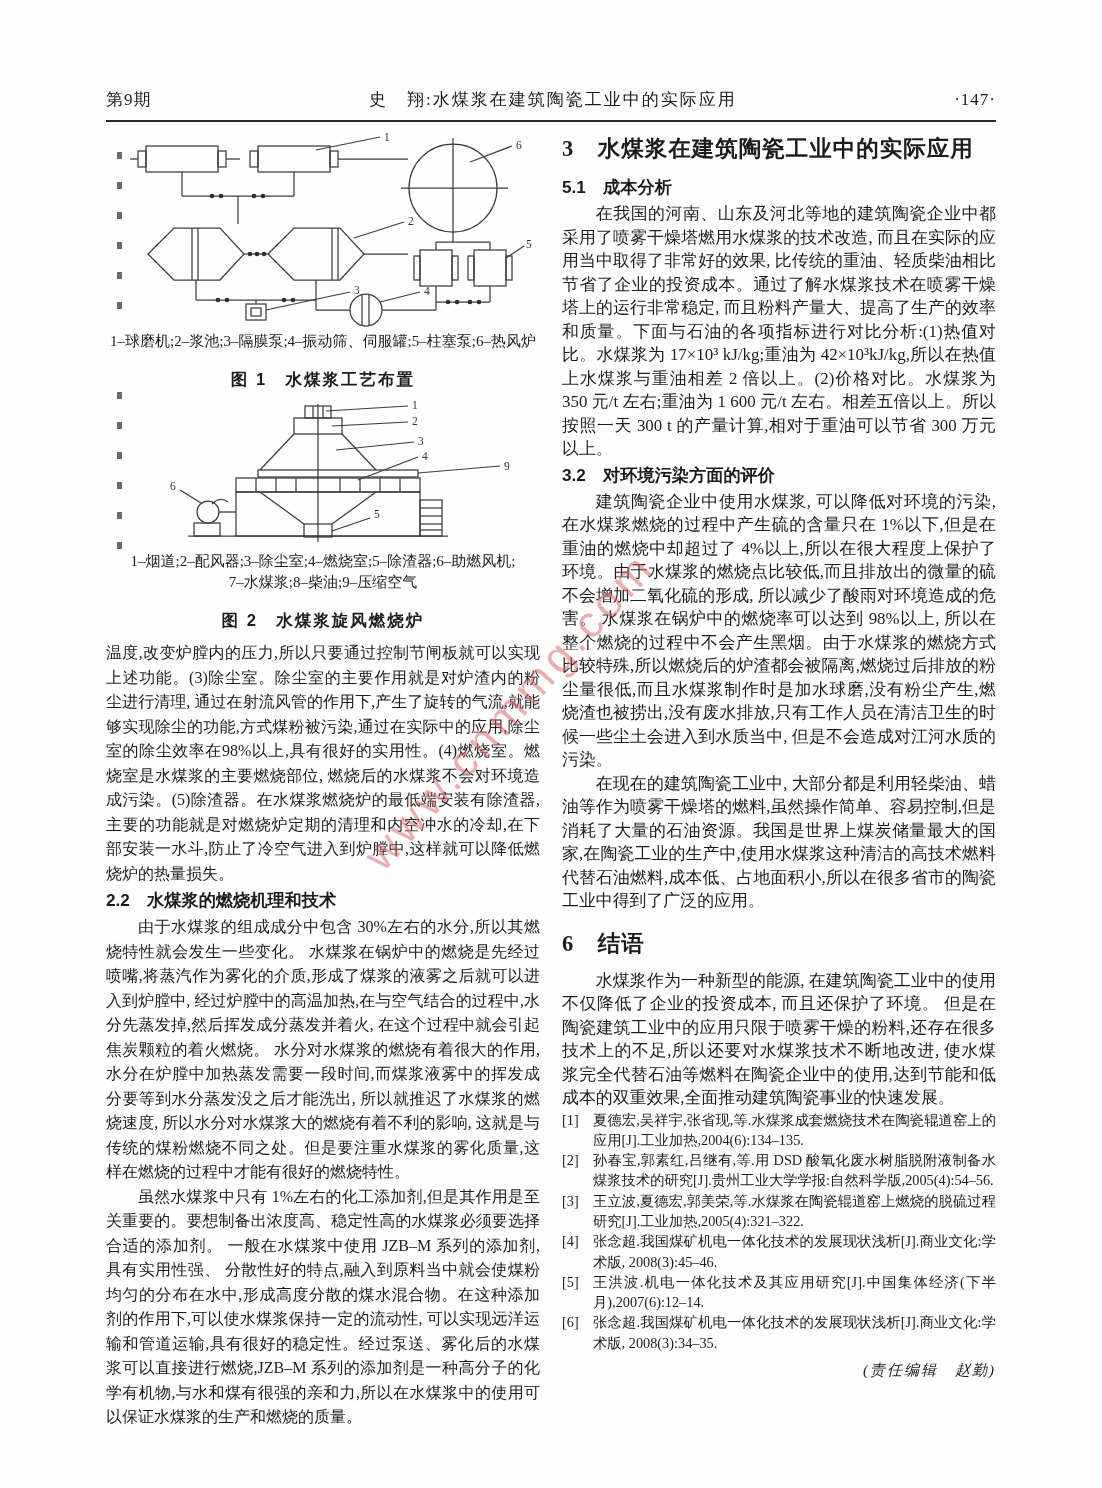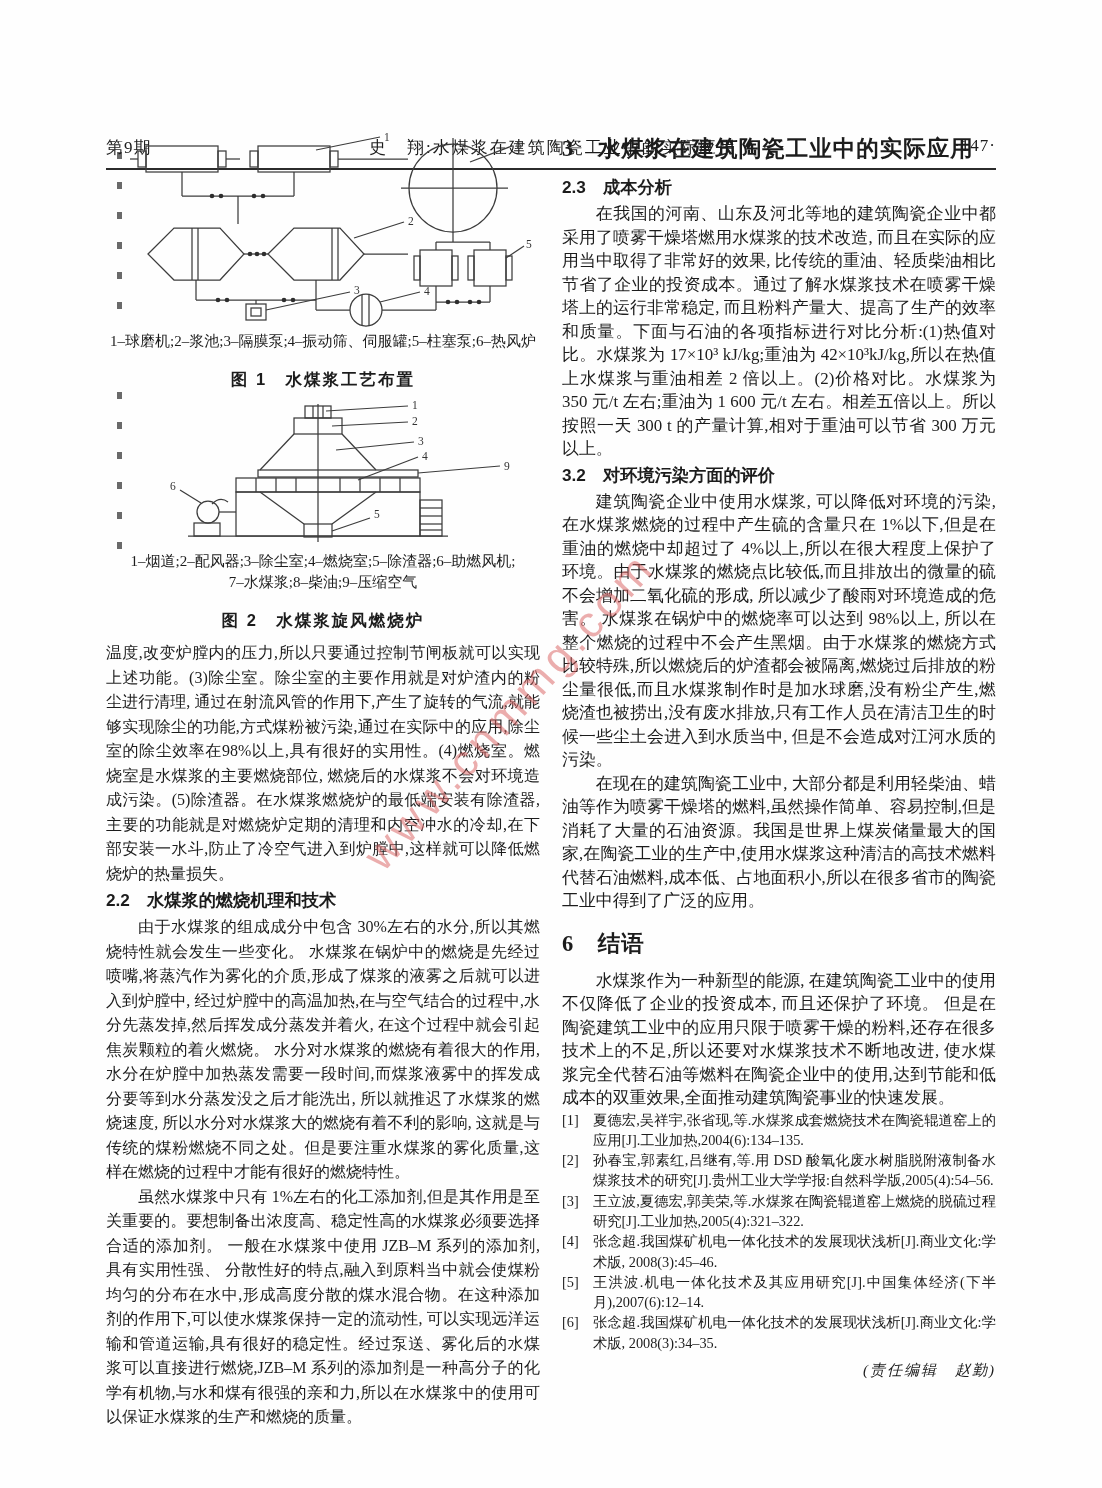--- a/index.html
+++ b/index.html
@@ -8,23 +8,23 @@
     width:1102px;height:1488px;
     margin:0 auto;
     background:#fefefe;
     overflow:hidden;
     font-family:"Liberation Serif","DejaVu Serif",serif;
     color:#1c1c1c;
   }
   
   .hdr{
     position:absolute;top:88px;left:106px;width:890px;
-    display:flex;justify-content:space-between;align-items:flex-start;
+    display:flex;justify-content:space-between;align-items:center;
     font-size:17px;letter-spacing:1px;
-    padding-bottom:9px;border-bottom:2.5px solid #2b2b2b;margin-top:48px;
+    padding-bottom:9px;border-bottom:2.5px solid #2b2b2b;
   }
   .hdr .mid{letter-spacing:2px;}
   
   .cols{
     position:absolute;top:132px;left:106px;width:890px;
     display:flex;column-gap:22px;
   }
   .col{width:434px;}
   
   .figure{text-align:center;margin-bottom:6px;}
@@ -255,21 +255,21 @@
       </div>
 
       <p class="p">温度,改变炉膛内的压力,所以只要通过控制节闸板就可以实现上述功能。(3)除尘室。除尘室的主要作用就是对炉渣内的粉尘进行清理, 通过在射流风管的作用下,产生了旋转的气流,就能够实现除尘的功能,方式煤粉被污染,通过在实际中的应用,除尘室的除尘效率在98%以上,具有很好的实用性。(4)燃烧室。燃烧室是水煤浆的主要燃烧部位, 燃烧后的水煤浆不会对环境造成污染。(5)除渣器。在水煤浆燃烧炉的最低端安装有除渣器, 主要的功能就是对燃烧炉定期的清理和内空冲水的冷却,在下部安装一水斗,防止了冷空气进入到炉膛中,这样就可以降低燃烧炉的热量损失。</p>
       <div class="h-sub">2.2　水煤浆的燃烧机理和技术</div>
       <p class="p indent">由于水煤浆的组成成分中包含 30%左右的水分,所以其燃烧特性就会发生一些变化。 水煤浆在锅炉中的燃烧是先经过喷嘴,将蒸汽作为雾化的介质,形成了煤浆的液雾之后就可以进入到炉膛中, 经过炉膛中的高温加热,在与空气结合的过程中,水分先蒸发掉,然后挥发成分蒸发并着火, 在这个过程中就会引起焦炭颗粒的着火燃烧。 水分对水煤浆的燃烧有着很大的作用,水分在炉膛中加热蒸发需要一段时间,而煤浆液雾中的挥发成分要等到水分蒸发没之后才能洗出, 所以就推迟了水煤浆的燃烧速度, 所以水分对水煤浆大的燃烧有着不利的影响, 这就是与传统的煤粉燃烧不同之处。但是要注重水煤浆的雾化质量,这样在燃烧的过程中才能有很好的燃烧特性。</p>
       <p class="p indent">虽然水煤浆中只有 1%左右的化工添加剂,但是其作用是至关重要的。要想制备出浓度高、稳定性高的水煤浆必须要选择合适的添加剂。 一般在水煤浆中使用 JZB–M 系列的添加剂, 具有实用性强、 分散性好的特点,融入到原料当中就会使煤粉均匀的分布在水中,形成高度分散的煤水混合物。在这种添加剂的作用下,可以使水煤浆保持一定的流动性, 可以实现远洋运输和管道运输,具有很好的稳定性。经过泵送、雾化后的水煤浆可以直接进行燃烧,JZB–M 系列的添加剂是一种高分子的化学有机物,与水和煤有很强的亲和力,所以在水煤浆中的使用可以保证水煤浆的生产和燃烧的质量。</p>
     </div>
 
     <div class="col rcol">
       <div class="h-big">3　水煤浆在建筑陶瓷工业中的实际应用</div>
-      <div class="h-sub">2.3　成本分析</div>
+      <div class="h-sub">5.1　成本分析</div>
       <p class="p indent">在我国的河南、山东及河北等地的建筑陶瓷企业中都采用了喷雾干燥塔燃用水煤浆的技术改造, 而且在实际的应用当中取得了非常好的效果, 比传统的重油、轻质柴油相比节省了企业的投资成本。通过了解水煤浆技术在喷雾干燥塔上的运行非常稳定, 而且粉料产量大、提高了生产的效率和质量。下面与石油的各项指标进行对比分析:(1)热值对比。水煤浆为 17×10³ kJ/kg;重油为 42×10³kJ/kg,所以在热值上水煤浆与重油相差 2 倍以上。(2)价格对比。水煤浆为 350 元/t 左右;重油为 1 600 元/t 左右。相差五倍以上。所以按照一天 300 t 的产量计算,相对于重油可以节省 300 万元以上。</p>
       <div class="h-sub">3.2　对环境污染方面的评价</div>
       <p class="p indent">建筑陶瓷企业中使用水煤浆, 可以降低对环境的污染,在水煤浆燃烧的过程中产生硫的含量只在 1%以下,但是在重油的燃烧中却超过了 4%以上,所以在很大程度上保护了环境。由于水煤浆的燃烧点比较低,而且排放出的微量的硫不会增加二氧化硫的形成, 所以减少了酸雨对环境造成的危害。 水煤浆在锅炉中的燃烧率可以达到 98%以上, 所以在整个燃烧的过程中不会产生黑烟。由于水煤浆的燃烧方式比较特殊,所以燃烧后的炉渣都会被隔离,燃烧过后排放的粉尘量很低,而且水煤浆制作时是加水球磨,没有粉尘产生,燃烧渣也被捞出,没有废水排放,只有工作人员在清洁卫生的时候一些尘土会进入到水质当中, 但是不会造成对江河水质的污染。</p>
       <p class="p indent">在现在的建筑陶瓷工业中, 大部分都是利用轻柴油、蜡油等作为喷雾干燥塔的燃料,虽然操作简单、容易控制,但是消耗了大量的石油资源。我国是世界上煤炭储量最大的国家,在陶瓷工业的生产中,使用水煤浆这种清洁的高技术燃料代替石油燃料,成本低、占地面积小,所以在很多省市的陶瓷工业中得到了广泛的应用。</p>
       <div class="h-big second">6　结语</div>
       <p class="p indent">水煤浆作为一种新型的能源, 在建筑陶瓷工业中的使用不仅降低了企业的投资成本, 而且还保护了环境。 但是在陶瓷建筑工业中的应用只限于喷雾干燥的粉料,还存在很多技术上的不足,所以还要对水煤浆技术不断地改进, 使水煤浆完全代替石油等燃料在陶瓷企业中的使用,达到节能和低成本的双重效果,全面推动建筑陶瓷事业的快速发展。</p>
 
       <div class="ref">
         <span class="num">[1]</span>
         <span class="txt">夏德宏,吴祥宇,张省现,等.水煤浆成套燃烧技术在陶瓷辊道窑上的应用[J].工业加热,2004(6):134–135.</span>

